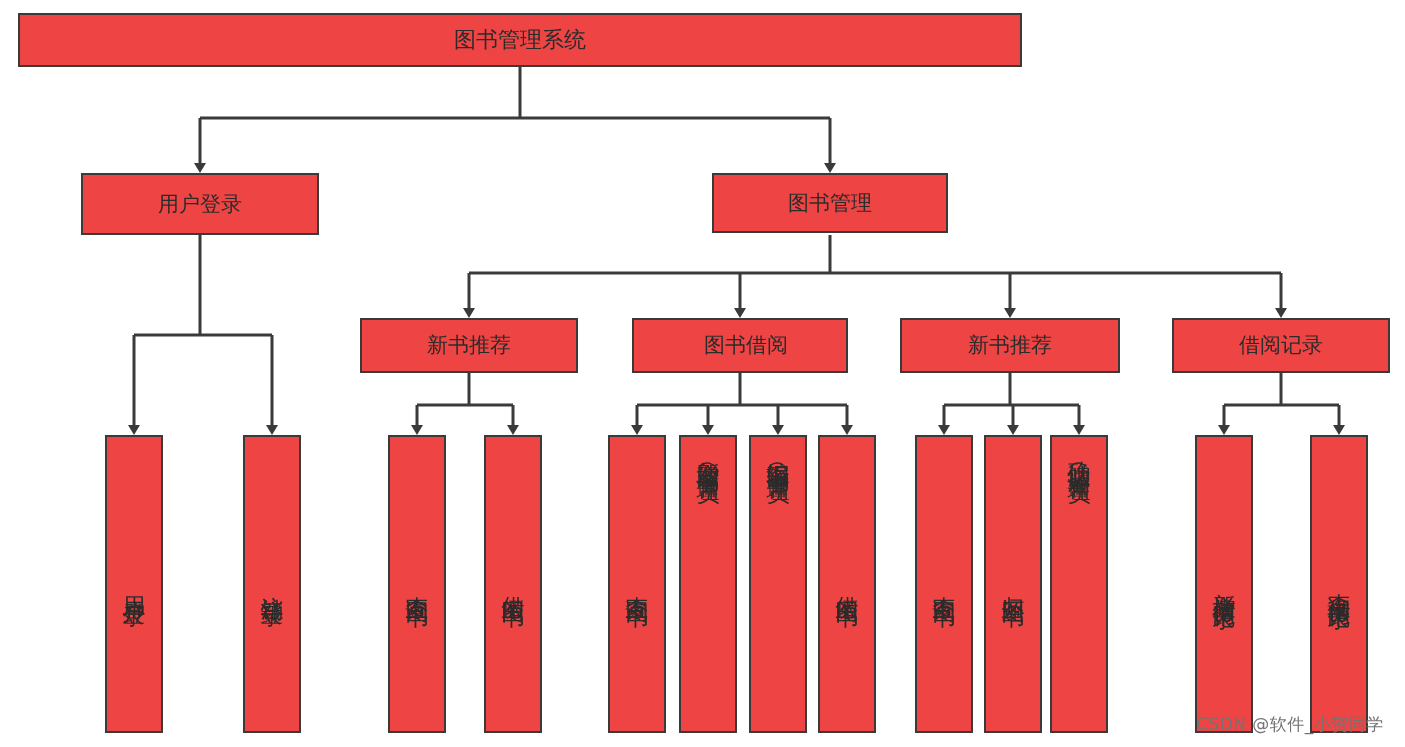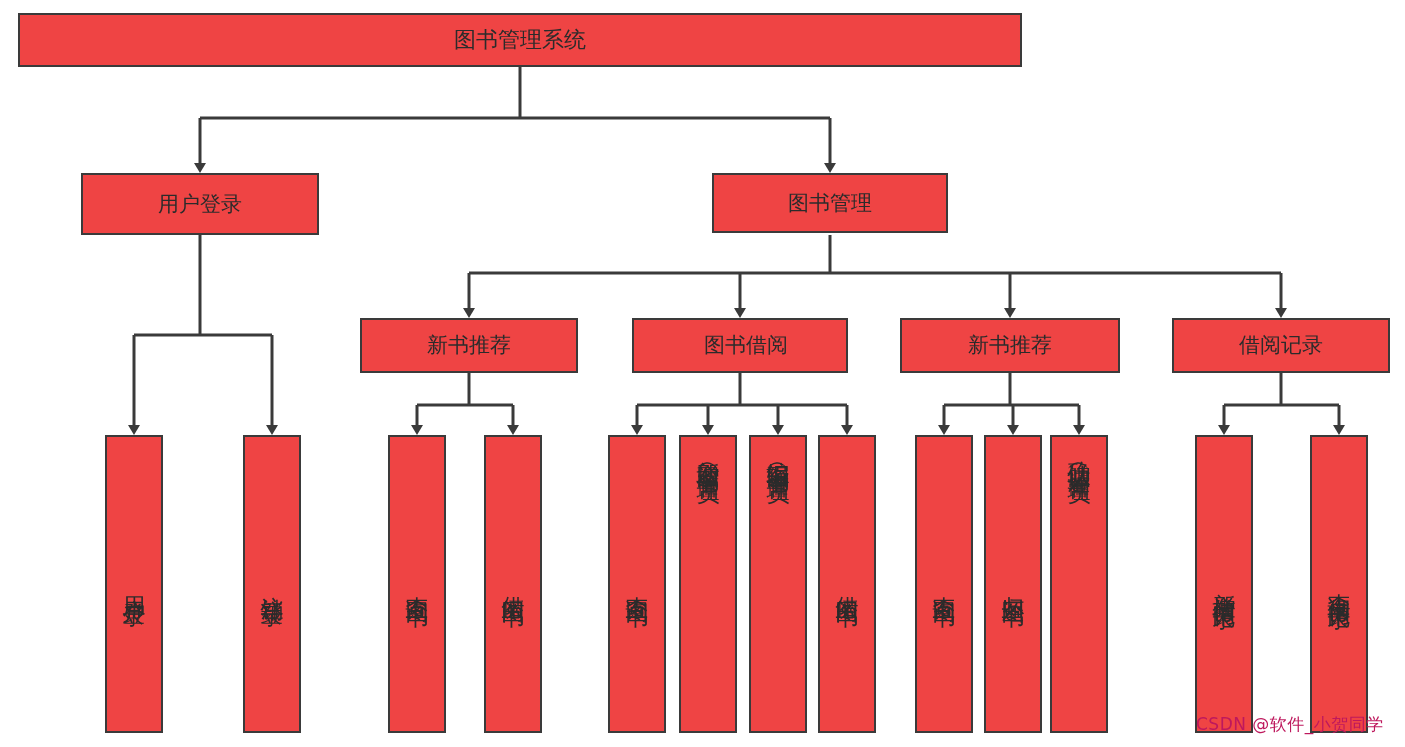--- a/index.html
+++ b/index.html
@@ -59,21 +59,21 @@
     font-size: 23px;
     letter-spacing: 3px;
     line-height: 1;
   }
   .node.vertical.centered {
     align-items: center;
     padding-top: 0;
   }
   .watermark {
     position: absolute;
-    color: #be185d;
+    color: #737373;
     font-size: 17px;
     letter-spacing: 0.5px;
     white-space: nowrap;
     user-select: none;
   }
 </style>
 </head>
 <body>
 
 <div id="diagram-root">

